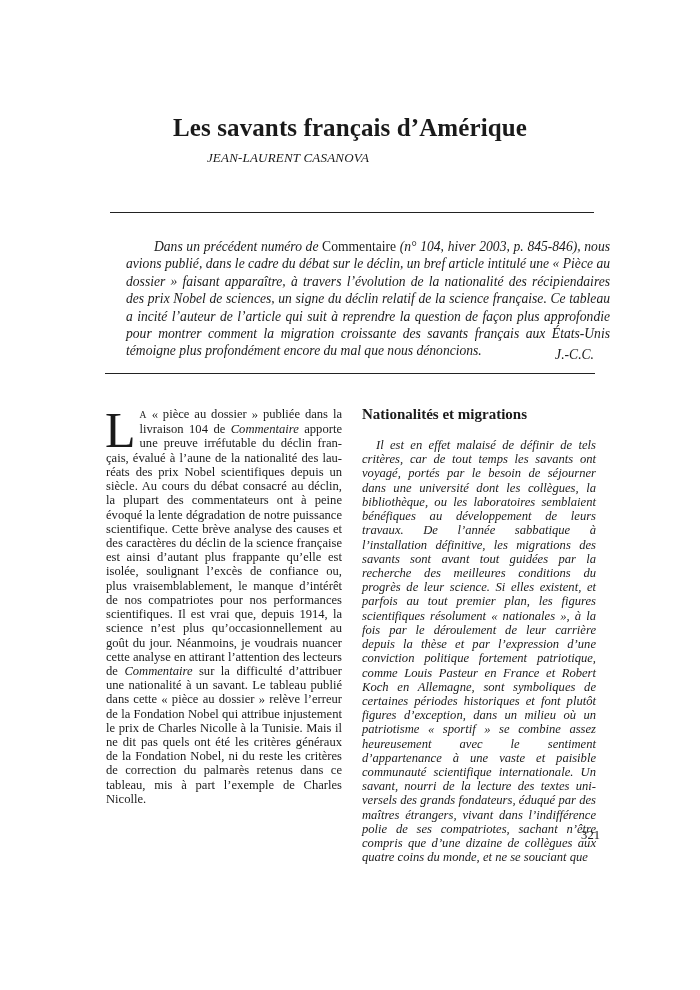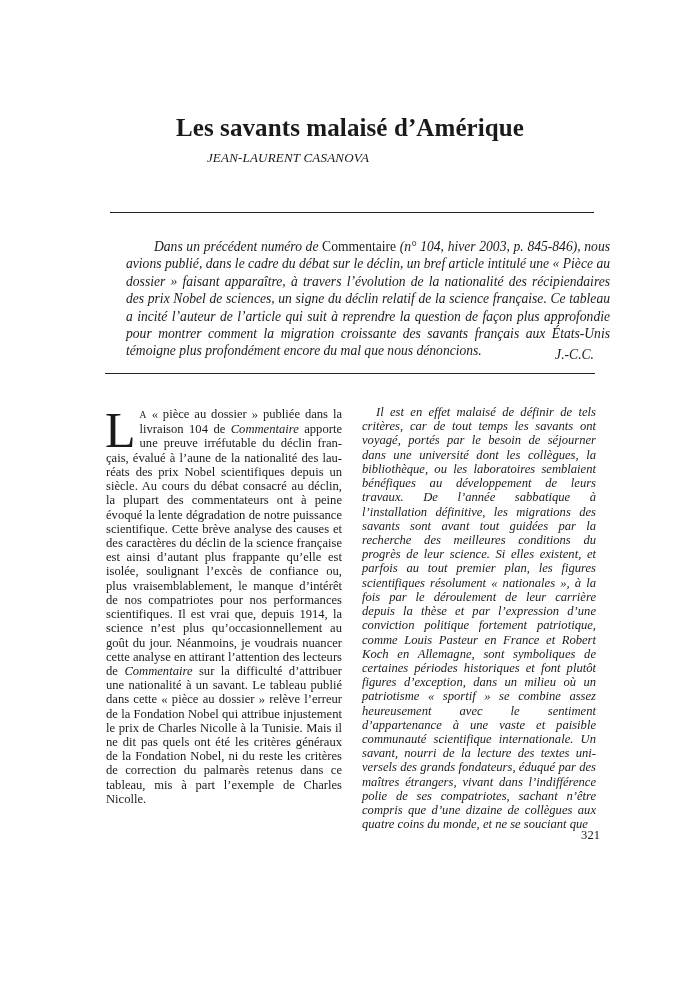--- a/index.html
+++ b/index.html
@@ -109,32 +109,33 @@
       width: 36px;
       text-align: right;
       font-size: 12.6px;
       line-height: 15px;
     }
     em { font-style: italic; }
   </style>
 </head>
 <body>
 
-<h1 class="title">Les savants malaisé d’Amérique</h1>
+<h1 class="title">Les savants français d’Amérique</h1>
 <div class="author">JEAN-LAURENT CASANOVA</div>
 
 <div class="rule rule-top"></div>
 
 <p class="abstract"><span>Dans un précédent numéro de </span><span class="upright">Commentaire</span><span> (n° 104, hiver 2003, p. 845-846), nous avions publié, dans le cadre du débat sur le déclin, un bref article intitulé une « Pièce au dossier » faisant apparaître, à travers l’évolution de la nationalité des récipiendaires des prix Nobel de sciences, un signe du déclin relatif de la science française. Ce tableau a incité l’auteur de l’article qui suit à reprendre la question de façon plus approfondie pour montrer comment la migration croissante des savants français aux États-Unis témoigne plus profondément encore du mal que nous dénoncions.</span></p>
 
 <div class="signature">J.-C.C.</div>
 
 <div class="rule rule-bottom"></div>
 
 <div class="col col-left">
   <p><span class="dropcap">L</span><span class="smallcap">A</span><span> « pièce au dossier » publiée dans la livraison 104 de </span><em>Commentaire</em><span> apporte une preuve irréfutable du déclin fran­çais, évalué à l’aune de la nationalité des lau­réats des prix Nobel scientifiques depuis un siècle. Au cours du débat consacré au déclin, la plupart des commentateurs ont à peine évoqué la lente dégradation de notre puis­sance scientifique. Cette brève analyse des causes et des caractères du déclin de la science française est ainsi d’autant plus frappante qu’elle est isolée, soulignant l’excès de confiance ou, plus vraisemblablement, le manque d’intérêt de nos compatriotes pour nos performances scientifiques. Il est vrai que, depuis 1914, la science n’est plus qu’occa­sionnellement au goût du jour. Néanmoins, je voudrais nuancer cette analyse en attirant l’at­tention des lecteurs de </span><em>Commentaire</em><span> sur la difficulté d’attribuer une nationalité à un savant. Le tableau publié dans cette « pièce au dossier » relève l’erreur de la Fondation Nobel qui attribue injustement le prix de Charles Nicolle à la Tunisie. Mais il ne dit pas quels ont été les critères généraux de la Fondation Nobel, ni du reste les critères de correction du palmarès retenus dans ce tableau, mis à part l’exemple de Charles Nicolle.</span></p>
 </div>
 
 <div class="col col-right">
+  <h2 class="section-heading">Nationalités et migrations</h2>
   <p class="indent">Il est en effet malaisé de définir de tels critères, car de tout temps les savants ont voyagé, portés par le besoin de séjourner dans une université dont les collègues, la biblio­thèque, ou les laboratoires semblaient béné­fiques au développement de leurs travaux. De l’année sabbatique à l’installation définitive, les migrations des savants sont avant tout guidées par la recherche des meilleures condi­tions du progrès de leur science. Si elles exis­tent, et parfois au tout premier plan, les figures scientifiques résolument « nationales », à la fois par le déroulement de leur carrière depuis la thèse et par l’expression d’une conviction politique fortement patriotique, comme Louis Pasteur en France et Robert Koch en Allemagne, sont symboliques de certaines périodes historiques et font plutôt figures d’ex­ception, dans un milieu où un patriotisme « sportif » se combine assez heureusement avec le sentiment d’appartenance à une vaste et pai­sible communauté scientifique internationale. Un savant, nourri de la lecture des textes uni­versels des grands fondateurs, éduqué par des maîtres étrangers, vivant dans l’indifférence polie de ses compatriotes, sachant n’être compris que d’une dizaine de collègues aux quatre coins du monde, et ne se souciant que</p>
 </div>
 
 <div class="page-number">321</div>
 
 </body></html>

